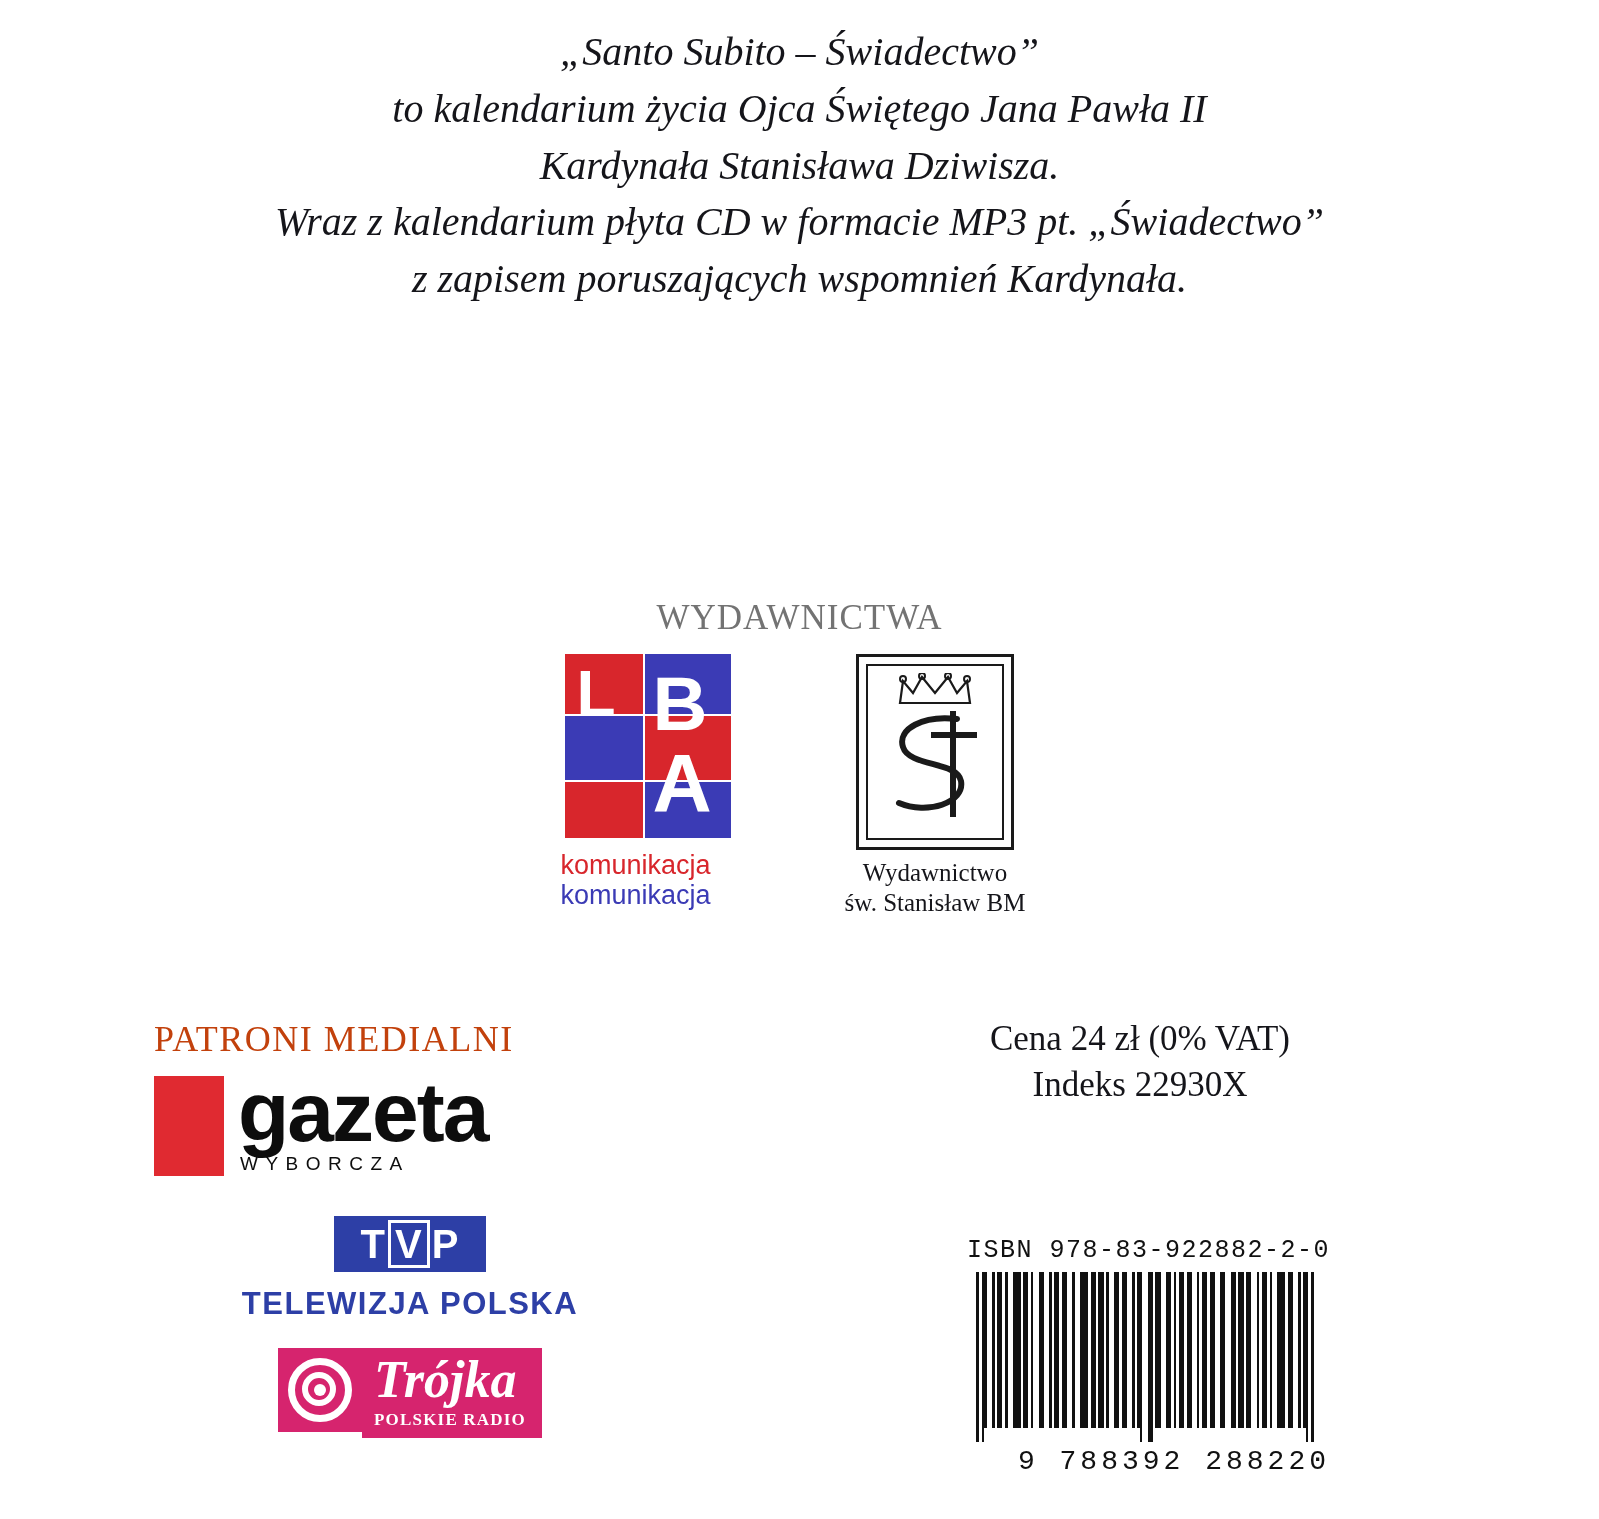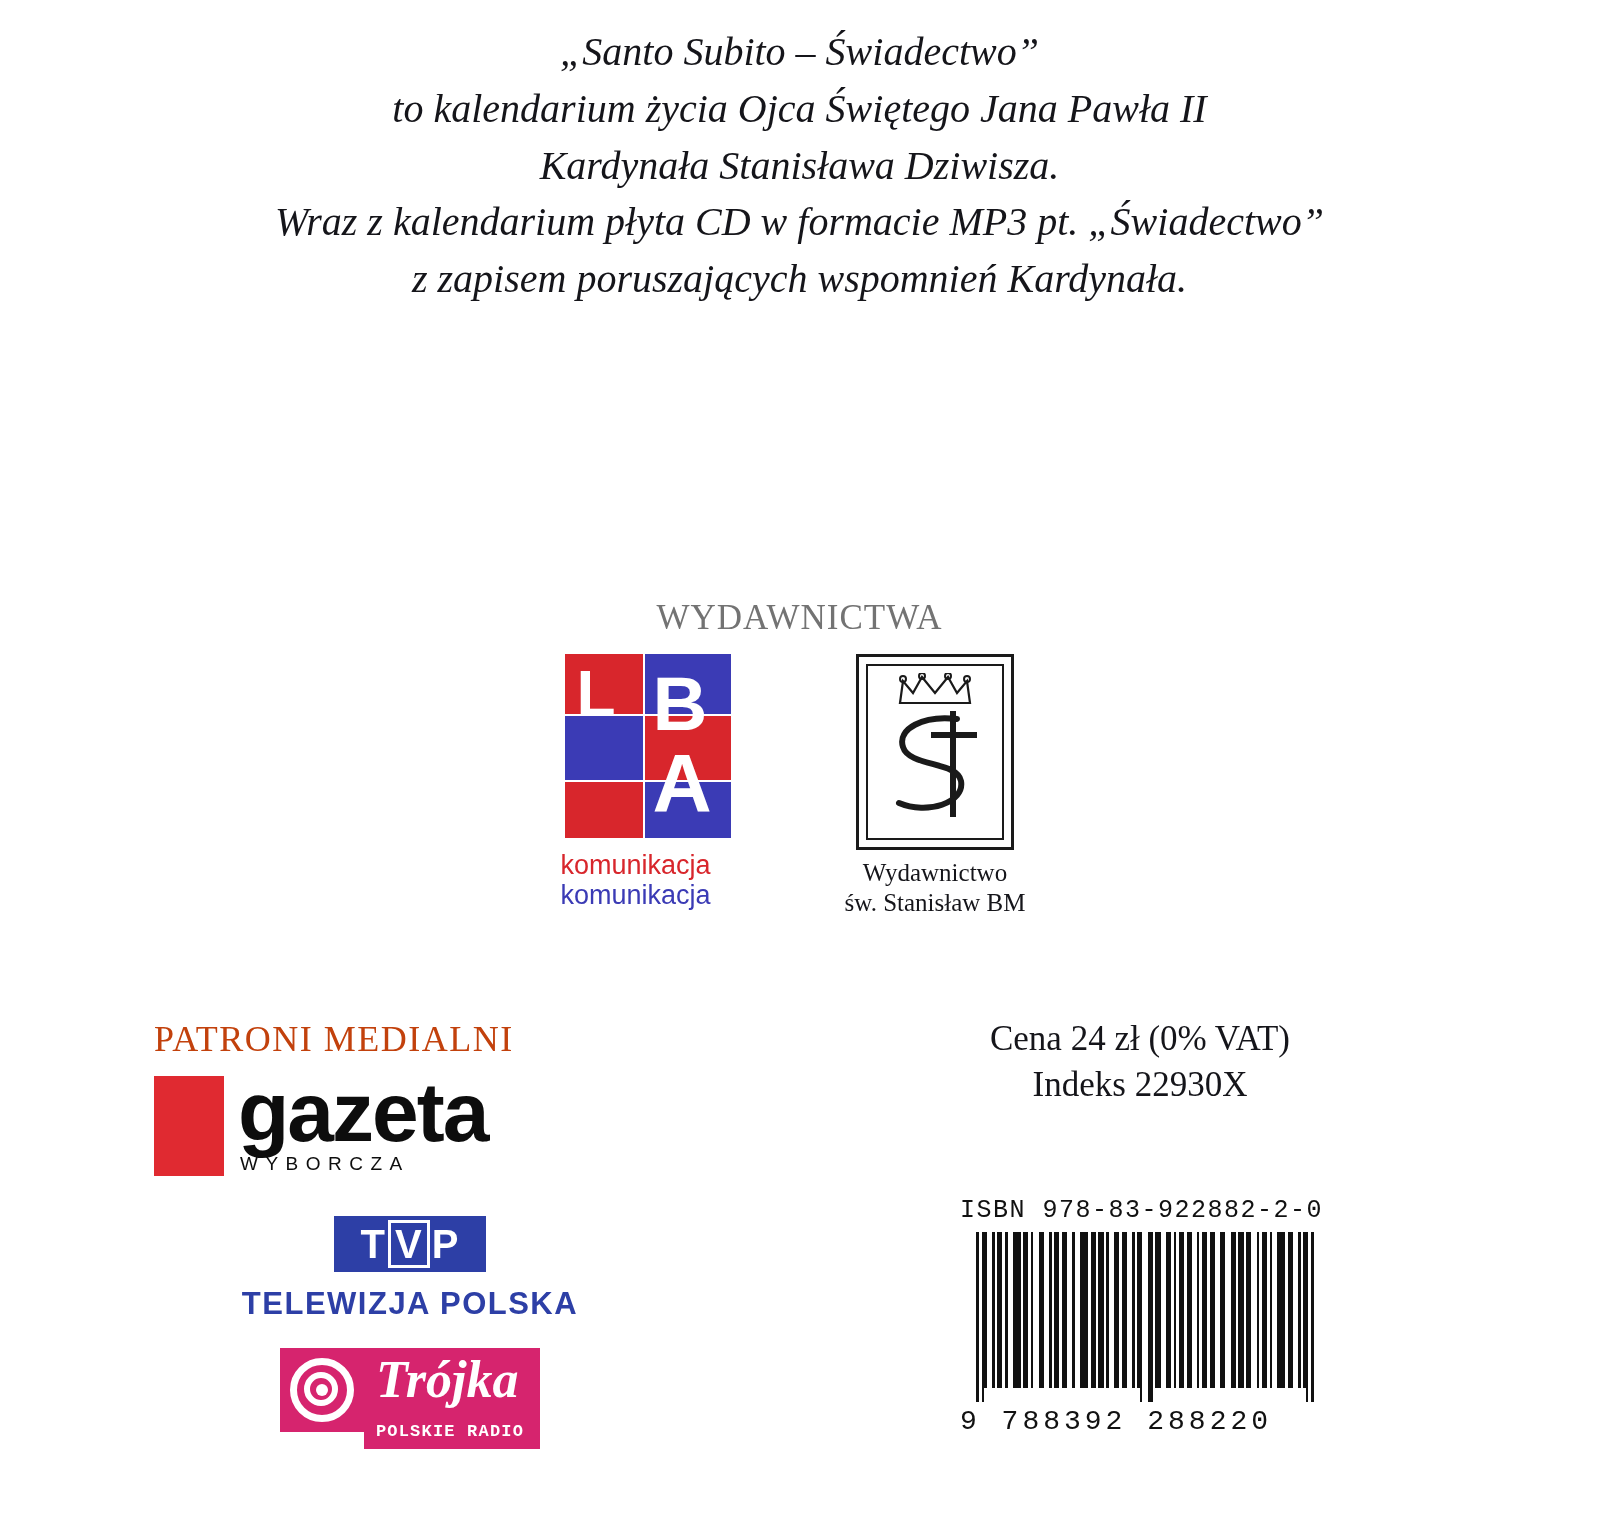--- a/index.html
+++ b/index.html
@@ -213,46 +213,46 @@
     color: #ffffff;
   }
   #trojka-word {
     font-family: "Liberation Serif", serif;
     font-style: italic;
     font-weight: bold;
     font-size: 52px;
     line-height: 1;
   }
   #trojka-sub {
-    font-family: Liberation Mono, monospace;
+    font-family: Liberation Serif, serif;
     font-weight: bold;
     font-size: 17px;
     letter-spacing: 1.2px;
-    margin-top: 16px;
+    margin-top: 4px;
   }
 
   
   #price-block {
     position: absolute;
     top: 1016px;
     left: 930px;
     width: 420px;
     text-align: center;
     font-family: "Liberation Serif", serif;
     font-size: 35px;
     line-height: 1.32;
     color: #15151a;
   }
 
   #barcode-block {
     position: absolute;
-    top: 1196px;
+    top: 1236px;
     left: 960px;
     width: 370px;
-    text-align: left;
+    text-align: right;
   }
   #isbn-text {
     font-family: "Liberation Mono", monospace;
     font-size: 25px;
     letter-spacing: 1.5px;
     color: #111;
     margin-bottom: 7px;
   }
   #barcode-bars {
     height: 170px;

